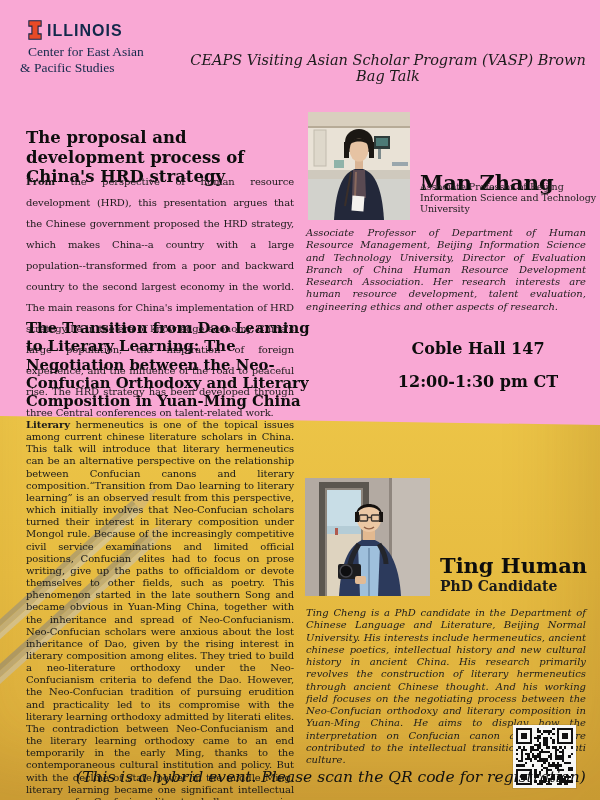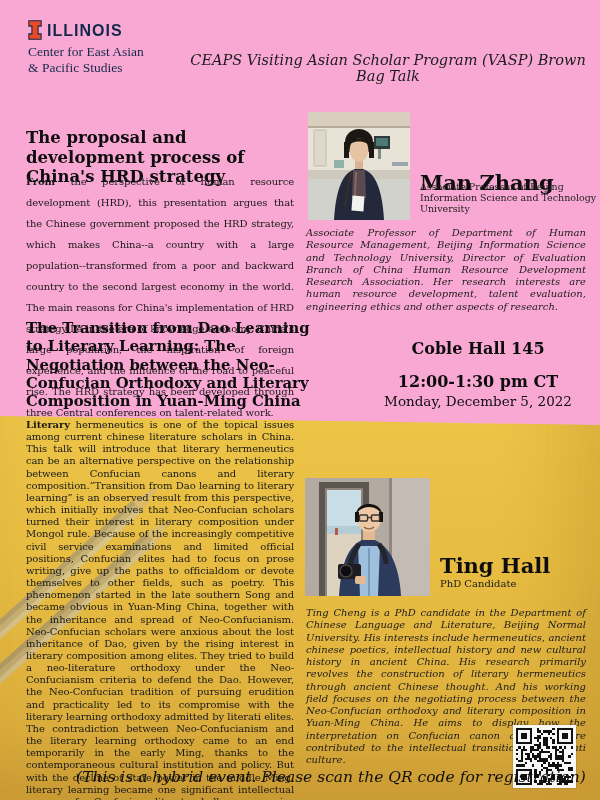--- a/index.html
+++ b/index.html
@@ -26,21 +26,21 @@
   
   .talk-title { font-weight:bold; font-size:16.5px; line-height:19.5px; color:#0d0d0d; }
   .talk-title2 { font-weight:bold; font-size:14.8px; line-height:18.3px; color:#0d0d0d; }
   .abstract { font-size:10px; line-height:21px; text-align:justify; color:#1a1a1a; letter-spacing:-0.1px; }
   .abstract2 { line-height:12.15px; }
   .lead { font-weight:bold; }
 
   
   .speaker-name { font-weight:bold; font-size:21px; color:#0d0d0d; }
   .speaker-role { font-size:9.5px; line-height:10.8px; color:#222; }
-  .speaker-role2 { font-size:10px; color:#1a1a1a; }
+  .speaker-role2 { font-size:14px; color:#1a1a1a;font-weight:bold; }
   .bio { font-style:italic; font-size:10px; line-height:12.25px; text-align:justify; color:#1c1c1c; }
 
   
   .event { text-align:center; color:#0d0d0d; }
   .event .venue { font-weight:bold; font-size:16px; }
   .event .address { font-size:11.5px; margin-top:2px; }
   .event .time { font-weight:bold; font-size:16px; margin-top:14px; }
   .event .date { font-size:13.5px; margin-top:2px; }
 
   .footer-note { font-style:italic; font-size:15.5px; color:#101010; text-align:center; }
@@ -72,21 +72,21 @@
         <rect x="28" y="2.5" width="290" height="5" fill="#808084"></rect>
       </g>
     </g>
   </svg>
 
   <svg class="abs" style="left:28px; top:20px;" width="14" height="20" viewBox="0 0 18 26">
     <path d="M1,1 h16 v7 h-4 v10 h4 v7 h-16 v-7 h4 v-10 h-4 Z" fill="#E84A27" stroke="#13294B" stroke-width="1.4"></path>
   </svg>
   <div class="abs wordmark" style="left:47px; top:22px;">ILLINOIS</div>
   <div class="abs unitline" style="left:28px; top:44px;">Center for East Asian</div>
-  <div class="abs unitline" style="left:28px; top:60px;">&amp; Pacific Studies</div>
+  <div class="abs unitline" style="left:20px; top:60px;">&amp; Pacific Studies</div>
   <div class="abs talk-title" style="left:26px; top:128px; width:282px;">The proposal and development process of China's HRD strategy</div>
 
   <div class="abs tagline" style="left:190px; top:52px; width:396px;">CEAPS Visiting Asian Scholar Program (VASP) Brown Bag Talk</div>
 
   <div class="abs abstract" style="left:26px; top:171px; width:268px;">
     <span class="lead">From</span><span> the perspective of human resource development (HRD), this presentation argues that the Chinese government proposed the HRD strategy, which makes China--a country with a large population--transformed from a poor and backward country to the second largest economy in the world. The main reasons for China's implementation of HRD strategy lie in the era of knowledge economy, China's large population, the inspiration of foreign experience, and the influence of the road to peaceful rise. The HRD strategy has been developed through three Central conferences on talent-related work.</span>
   </div>
 
   <svg class="abs photo" style="left:308px; top:112px;" width="102" height="108" viewBox="0 0 102 108">
     <rect width="102" height="108" fill="#e9e2d6"></rect>
@@ -114,23 +114,22 @@
   </svg>
 
   <div class="abs speaker-name" style="left:420px; top:170px;">Man Zhang</div>
   <div class="abs speaker-role" style="left:420px; top:182px; width:178px;">Associate Professor of Beijing Information Science and Technology University</div>
 
   <div class="abs bio" style="left:306px; top:227px; width:280px;">Associate Professor of Department of Human Resource Management, Beijing Information Science and Technology University, Director of Evaluation Branch of China Human Resource Development Research Association. Her research interests are human resource development, talent evaluation, engineering ethics and other aspects of research.</div>
 
   <div class="abs talk-title2" style="left:26px; top:319px; width:296px;">The Transition from Dao Learning to Literary Learning: The Negotiation between the Neo-Confucian Orthodoxy and Literary Composition in Yuan-Ming China</div>
 
   <div class="abs event" style="left:358px; top:339px; width:240px;">
-    <div class="venue">Coble Hall 145</div>
+    <div class="venue">Coble Hall 147</div>
     <div class="time">12:00-1:30 pm CT</div>
-    <div class="date">Monday, December 5, 2022</div>
   </div>
 
   <div class="abs abstract abstract2" style="left:26px; top:419px; width:268px;">
     <span class="lead">Literary</span><span> hermeneutics is one of the topical issues among current chinese literature scholars in China. This talk will introduce that literary hermeneutics can be an alternative perspective on the relationship between Confucian canons and literary composition.“Transition from Dao learning to literary learning” is an observed result from this perspective, which initially involves that Neo-Confucian scholars turned their interest in literary composition under Mongol rule. Because of the increasingly competitive civil service examinations and limited official positions, Confucian elites had to focus on prose writing, give up the paths to officialdom or devote themselves to other fields, such as poetry. This phenomenon started in the late southern Song and became obvious in Yuan-Ming China, together with the inheritance and spread of Neo-Confucianism. Neo-Confucian scholars were anxious about the lost inheritance of Dao, given by the rising interest in literary composition among elites. They tried to build a neo-literature orthodoxy under the Neo-Confucianism criteria to defend the Dao. However, the Neo-Confucian tradition of pursuing erudition and practicality led to its compromise with the literary learning orthodoxy admitted by literati elites. The contradiction between Neo-Confucianism and the literary learning orthodoxy came to an end temporarily in the early Ming, thanks to the contemporaneous cultural institution and policy. But with the decline of state power in the middle Ming, literary learning became one significant intellectual resource for Confucian elites to challenge or revise the Cheng-Zhu orthodoxy. This also paved the way for the boom of literary composition in the late Ming.</span>
   </div>
 
   <svg class="abs photo" style="left:305px; top:478px;" width="125" height="118" viewBox="0 0 125 118">
     <rect width="125" height="118" fill="#b3aaa2"></rect>
     <rect x="86" y="0" width="39" height="118" fill="#c4bcb4"></rect>
     <rect x="84" y="0" width="3" height="118" fill="#8f867e"></rect>
@@ -152,21 +151,21 @@
     <ellipse cx="64" cy="41" rx="12" ry="13" fill="#ecc8a4"></ellipse>
     <path d="M51,38 C50,22 78,22 77,38 C74,26 54,26 51,38 Z" fill="#15110e"></path>
     <rect x="50" y="34" width="4" height="10" fill="#15110e"></rect>
     <rect x="74" y="34" width="4" height="10" fill="#15110e"></rect>
     <rect x="54.5" y="37" width="8" height="6" rx="1" fill="none" stroke="#3a3430" stroke-width="1.4"></rect>
     <rect x="66.5" y="37" width="8" height="6" rx="1" fill="none" stroke="#3a3430" stroke-width="1.4"></rect>
     <line x1="62.5" y1="39.5" x2="66.5" y2="39.5" stroke="#3a3430" stroke-width="1.4"></line>
     <path d="M59,49 C61.5,51.5 66.5,51.5 69,49" stroke="#8f5f45" stroke-width="1.4" fill="none"></path>
   </svg>
 
-  <div class="abs speaker-name" style="left:440px; top:553px;">Ting Hall</div>
+  <div class="abs speaker-name" style="left:440px; top:553px;">Ting Human</div>
   <div class="abs speaker-role2" style="left:440px; top:578px;">PhD Candidate</div>
 
   <div class="abs bio" style="left:306px; top:607px; width:280px;">Ting Cheng is a PhD candidate in the Department of Chinese Language and Literature, Beijing Normal University. His interests include hermeneutics, ancient chinese poetics, intellectual history and new cultural history in ancient China. His research primarily revolves the construction of literary hermeneutics through ancient Chinese thought. And his working field focuses on the negotiating process between the Neo-Confucian orthodoxy and literary composition in Yuan-Ming China. He aims to display how the interpretation on Confucian canon and literature contributed to the intellectual transition and literati culture.</div>
 
   <div class="abs qr-wrap" style="left:513px; top:725px; width:57px; height:57px;">
     <svg id="qr-svg" width="57" height="57" viewBox="0 0 25 25" shape-rendering="crispEdges">
       <rect width="25" height="25" fill="#f7f7f5"></rect>
       <g fill="#111">
         <rect x="0" y="0" width="7" height="7"></rect>
           <rect x="18" y="0" width="7" height="7"></rect>

